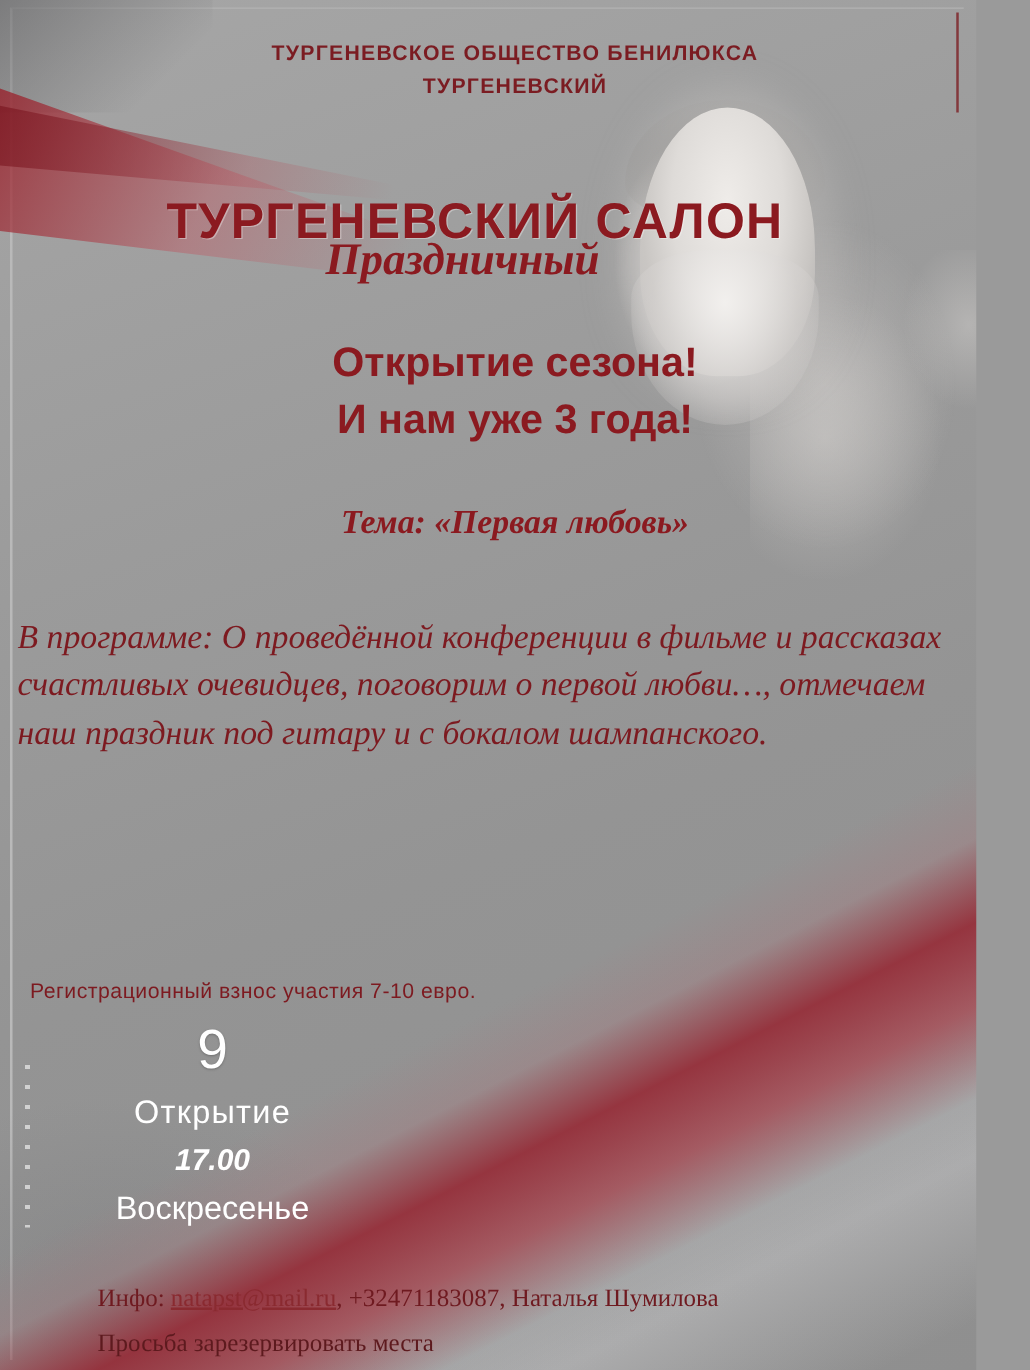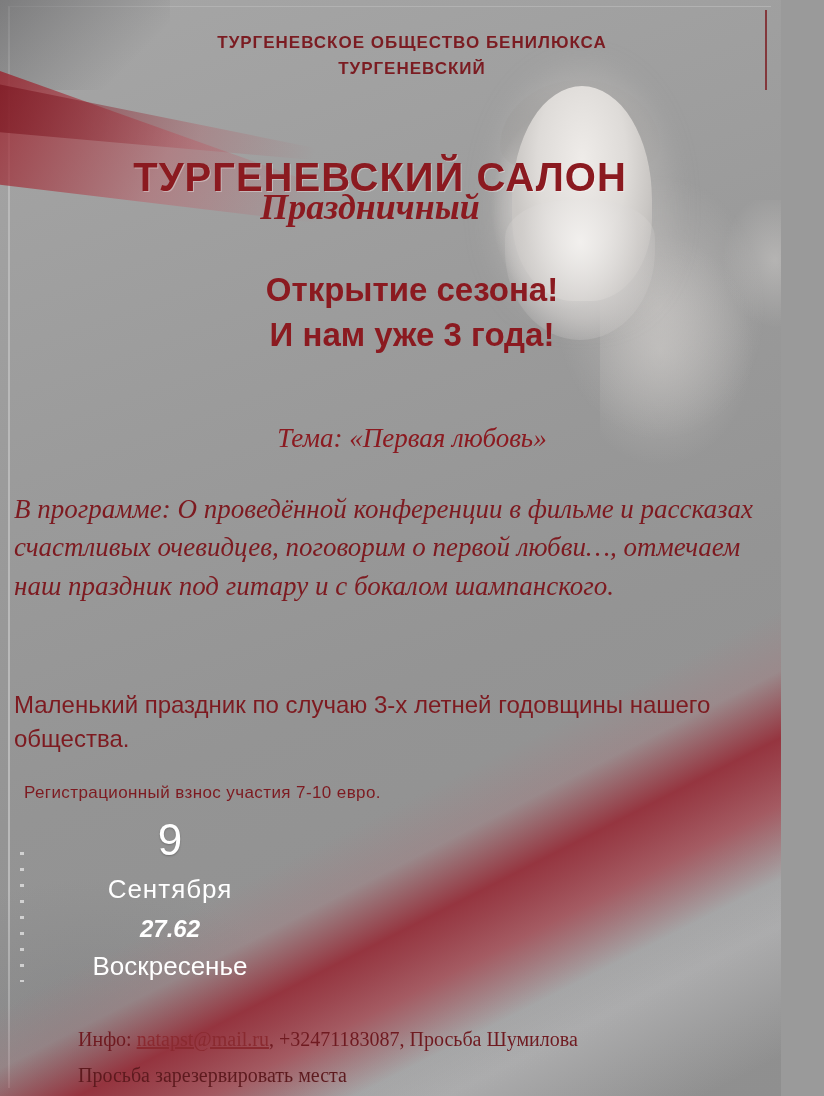--- a/index.html
+++ b/index.html
@@ -214,26 +214,26 @@
     top: 268px;
     left: 0;
     width: 824px;
     font-size: 33px;
     font-weight: bold;
     color: #8b1a20;
     line-height: 1.35;
   }
   .theme {
     position: absolute;
-    top: 423px;
+    top: 402px;
     left: 0;
     width: 824px;
     font-family: "Liberation Serif", serif;
     font-style: italic;
-    font-weight: normal;
+    font-weight: bold;
     font-size: 27px;
     color: #8b1a20;
   }
   .program {
     position: absolute;
     top: 490px;
     left: 14px;
     width: 770px;
     font-family: "Liberation Serif", serif;
     font-style: italic;
@@ -380,32 +380,31 @@
 
     <div class="opening center">
       <div>Открытие сезона!</div>
       <div>И нам уже 3 года!</div>
     </div>
 
     <div class="theme center">Тема: «Первая любовь»</div>
 
     <div class="program">В программе: О проведённой конференции в фильме и рассказах счастливых очевидцев, поговорим о первой любви…, отмечаем наш праздник под гитару и с бокалом шампанского.</div>
 
-    <div class="little-party">Маленький праздник по случаю 3-х летней годовщины нашего общества.</div>
 
     <div class="fee">Регистрационный взнос участия  7-10 евро.</div>
 
     <div class="date-block">
       <div class="date-day">9</div>
-      <div class="date-month">Сентября</div>
-      <div class="date-time">27.62</div>
+      <div class="date-month">Открытие</div>
+      <div class="date-time">17.00</div>
       <div class="date-weekday">Воскресенье</div>
     </div>
 
 
     <div class="info-line">
-      <span>Инфо: </span><a href="#">natapst@mail.ru</a><span>, +32471183087, Просьба Шумилова</span>
+      <span>Инфо: </span><a href="#">natapst@mail.ru</a><span>, +32471183087, Наталья Шумилова</span>
     </div>
 
     <div class="reserve-line">Просьба зарезервировать места</div>
 
   </div>
 </div>
 
 </body></html>

